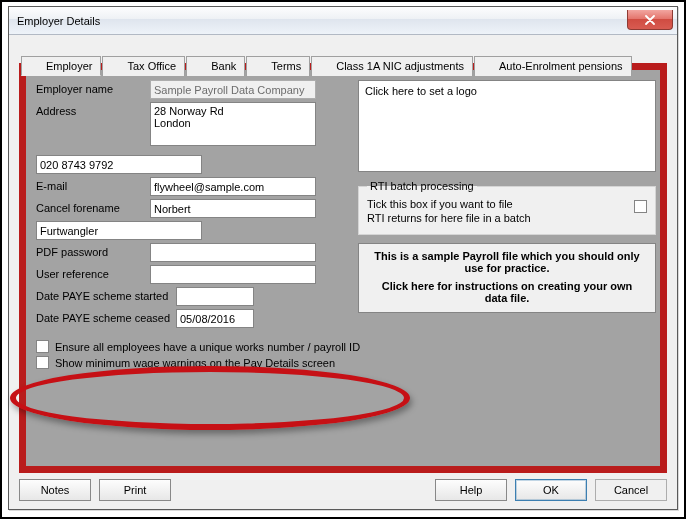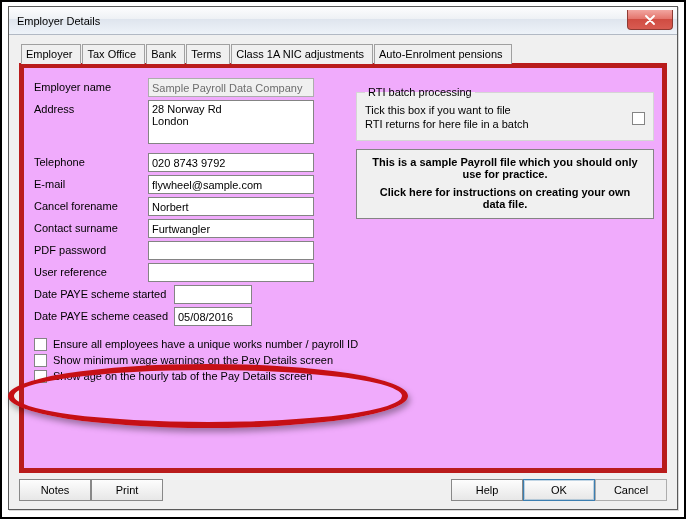--- a/index.html
+++ b/index.html
@@ -46,36 +46,36 @@
     flex: 1;
     padding: 8px 10px 8px 10px;
     display: flex; flex-direction: column;
     position: relative;
   }
   .tabs { display: flex; gap: 1px; padding-left: 2px; height: 20px; position: relative; z-index: 2; }
   .tab {
     border: 1px solid #a0a0a0;
     border-bottom: none;
     background: #f0f0f0;
-    padding: 3px 8px 2px 4px;
+    padding: 3px 8px 2px 24px;
     font-size: 11px;
     position: relative;
-    top: 1px;
+    top: 13px;
   }
   .tab.active {
     background: #f0f0f0;
     border-bottom: 1px solid #f0f0f0;
     z-index: 3;
   }
   .panel {
-    border: 5px solid #b91c1c;
+    border: 7px solid #b91c1c;
     flex: 1;
     padding: 10px 10px 8px 10px;
     position: relative;
-    background: #f0abfc;
+    background: #a3a3a3;
   }
   .form-row { display: flex; align-items: flex-start; margin-bottom: 3px; }
   .form-row > label { width: 114px; padding-top: 3px; color: #000; font-size: 11px; }
   .gray { color: #6d6d6d; }
   .inp {
     border: 1px solid #848484;
     background: #fff;
     font: 11px 'Segoe UI', Tahoma, sans-serif;
     padding: 2px 3px;
     height: 19px;
@@ -95,36 +95,36 @@
     padding: 4px 6px;
     font-size: 11px;
   }
   fieldset.rti {
     border: 1px solid #d5d5d5;
     margin: 8px 0 0 0;
     padding: 6px 8px 8px 8px;
     background: #f0f0f0;
   }
   fieldset.rti legend { font-size: 11px; padding: 0 3px; }
-  .rti-row { display: flex; align-items: center; gap: 0; }
+  .rti-row { display: flex; align-items: flex-start; gap: 0; }
   .rti-text { flex: 1; font-size: 11px; line-height: 1.25; }
   .chk { width: 13px; height: 13px; border: 1px solid #848484; background: #fff; margin-top: 2px; flex: none; }
   .info-box {
     border: 1px solid #848484;
     background: #f0f0f0;
     margin-top: 8px;
     padding: 6px 10px 8px 10px;
     text-align: center;
   }
   .info-box .bold { font-weight: bold; font-size: 11px; }
   .info-box .link { font-weight: bold; margin-top: 6px; display: block; }
-  .chk-row { display: flex; align-items: flex-start; gap: 6px; margin-top: 3px; font-size: 11px; }
+  .chk-row { display: flex; align-items: center; gap: 6px; margin-top: 3px; font-size: 11px; }
   .chk-row .chk { margin-top: 0; }
   .btn-row {
-    display: flex; gap: 0;
+    display: flex; gap: 8px;
     padding-top: 6px;
   }
   .btn-row .spacer { flex: 1; }
   .btn {
     min-width: 72px; height: 22px;
     border: 1px solid #888;
     background: linear-gradient(to bottom, #fdfdfd, #e7e7e7);
     font: 11px 'Segoe UI', Tahoma, sans-serif;
     padding: 2px 12px;
     text-align: center;
@@ -168,33 +168,31 @@
             <label class="gray">Employer name</label>
             <input class="inp" readonly="" value="Sample Payroll Data Company" style="">
           </div>
           <div class="form-row">
             <label>Address</label>
             <textarea class="inp addr" style="">28 Norway Rd
 London</textarea>
           </div>
           <div style="height:6px"></div>
           <div class="form-row">
-            <label>Telephone</label>
             <input class="inp" value="020 8743 9792" style="">
           </div>
           <div class="form-row">
             <label>E-mail</label>
             <input class="inp" value="flywheel@sample.com" style="">
           </div>
           <div class="form-row">
             <label>Cancel forename</label>
             <input class="inp" value="Norbert" style="">
           </div>
           <div class="form-row">
-            <label>Contact surname</label>
             <input class="inp" value="Furtwangler" style="">
           </div>
           <div class="form-row">
             <label>PDF password</label>
             <input class="inp" value="" style="">
           </div>
           <div class="form-row">
             <label>User reference</label>
             <input class="inp" value="" style="">
           </div>
@@ -202,20 +200,23 @@
             <label style="width:140px">Date PAYE scheme started</label>
             <input class="inp" style="width: 78px;" value="">
           </div>
           <div class="form-row">
             <label style="width:140px">Date PAYE scheme ceased</label>
             <input class="inp" style="width: 78px;" value="05/08/2016">
           </div>
         </div>
 
         <div class="right-col">
+          <div class="logo-box">
+            <span>Click here to set a logo</span>
+          </div>
           <fieldset class="rti">
             <legend>RTI batch processing</legend>
             <div class="rti-row">
               <div class="rti-text">
                 <span>Tick this box if you want to file</span><br>
                 <span>RTI returns for here file in a batch</span>
               </div>
               <div class="chk"></div>
             </div>
           </fieldset>
@@ -227,24 +228,20 @@
 
         <div style="height:6px"></div>
         <div class="chk-row">
           <div class="chk"></div>
           <span>Ensure all employees have a unique works number / payroll ID</span>
         </div>
         <div class="chk-row">
           <div class="chk"></div>
           <span>Show minimum wage warnings on the Pay Details screen</span>
         </div>
-        <div class="chk-row">
-          <div class="chk"></div>
-          <span>Show age on the hourly tab of the Pay Details screen</span>
-        </div>
 
         <div class="ellipse" style="left:-16px; top:296px; width:400px; height:64px"></div>
       </div>
 
       <div class="btn-row">
         <button class="btn">Notes</button>
         <button class="btn">Print</button>
         <div class="spacer"></div>
         <button class="btn">Help</button>
         <button class="btn default">OK</button>

